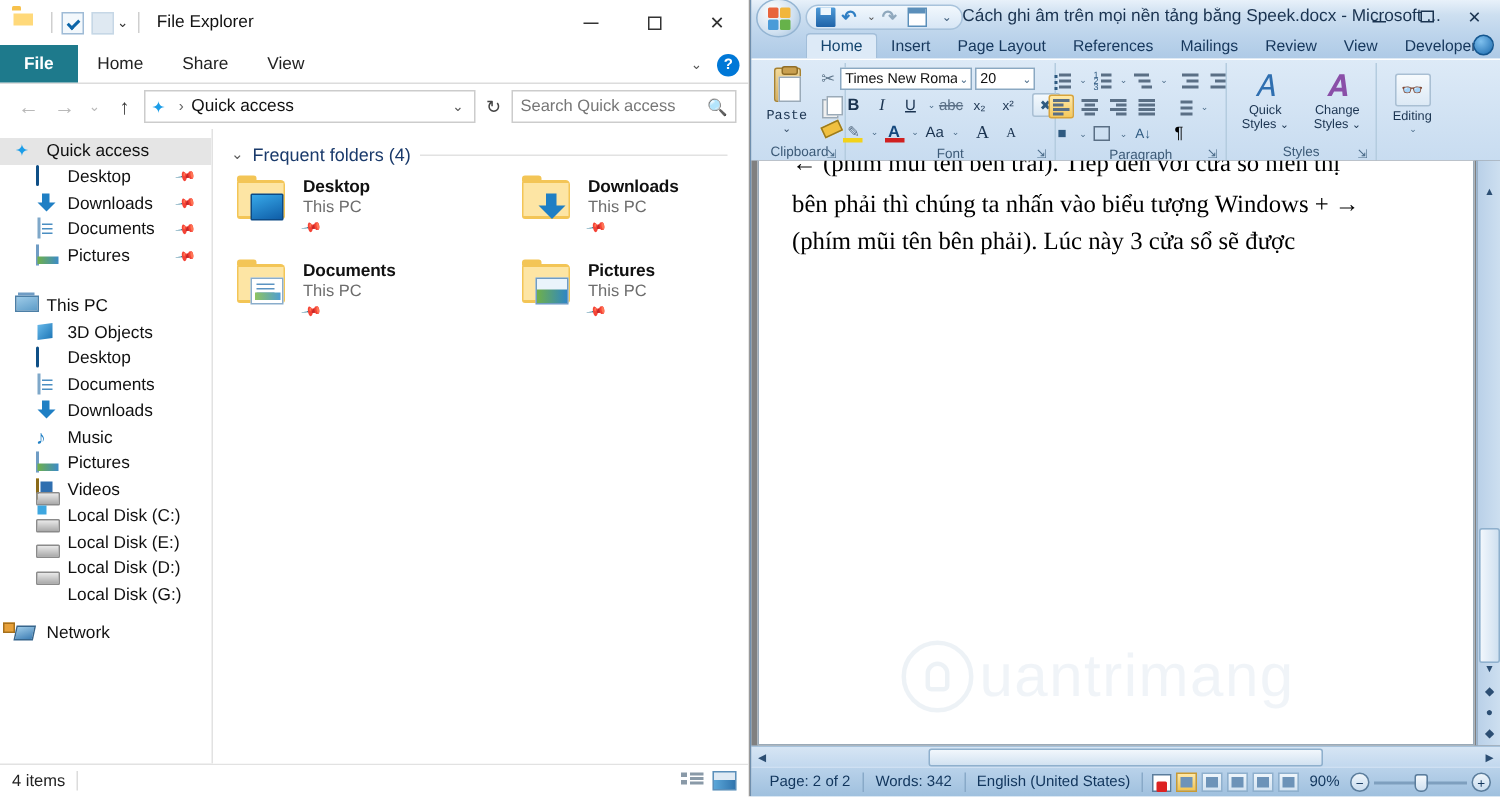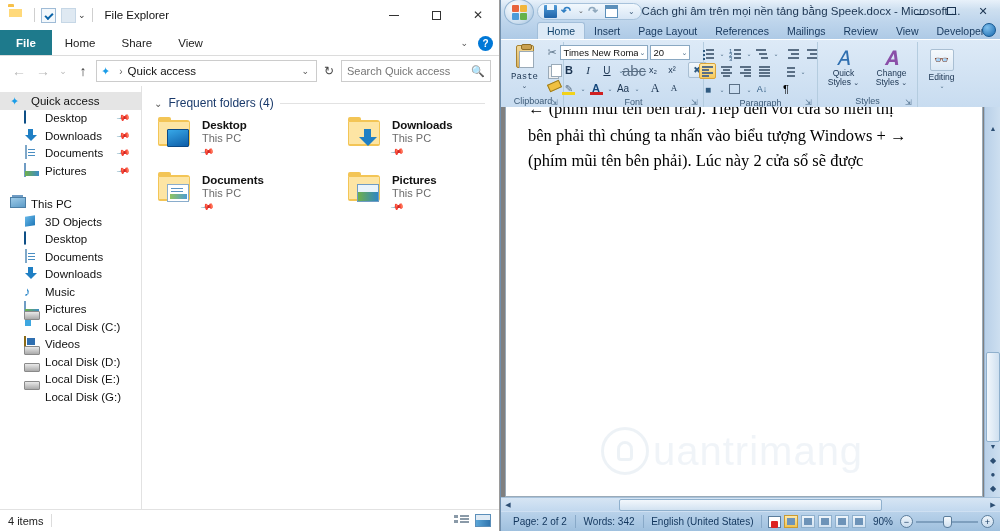--- a/index.html
+++ b/index.html
@@ -360,40 +360,44 @@
         </div>
         <div class="nav-item l1">
           <span class="nav-ico"><span class="ic-music">♪</span></span>
           <span class="nav-lbl">Music</span>
         </div>
         <div class="nav-item l1">
           <span class="nav-ico"><span class="ic-pic"></span></span>
           <span class="nav-lbl">Pictures</span>
         </div>
         <div class="nav-item l1">
+          <span class="nav-ico"><span class="ic-video"></span></span>
+          <span class="nav-lbl">Videos</span>
+        </div>
+        <div class="nav-item l1">
           <span class="nav-ico"><span class="ic-disk sys"></span></span>
           <span class="nav-lbl">Local Disk (C:)</span>
         </div>
         <div class="nav-item l1">
-          <span class="nav-ico"><span class="ic-video"></span></span>
-          <span class="nav-lbl">Videos</span>
+          <span class="nav-ico"><span class="ic-disk"></span></span>
+          <span class="nav-lbl">Local Disk (E:)</span>
         </div>
         <div class="nav-item l1">
           <span class="nav-ico"><span class="ic-disk"></span></span>
           <span class="nav-lbl">Local Disk (D:)</span>
         </div>
         <div class="nav-item l1">
           <span class="nav-ico"><span class="ic-disk"></span></span>
-          <span class="nav-lbl">Local Disk (E:)</span>
-        </div>
-        <div class="nav-item l1">
-          <span class="nav-ico"><span class="ic-disk"></span></span>
           <span class="nav-lbl">Local Disk (G:)</span>
         </div>
         <div class="grp-gap"></div>
+        <div class="nav-item">
+          <span class="nav-ico"><span class="ic-net"></span></span>
+          <span class="nav-lbl">Network</span>
+        </div>
       </div>
 
     <div class="exp-content">
       <div class="grp-head">
         <span class="grp-chev">⌄</span>
         <span class="grp-title">Frequent folders (4)</span>
         <span class="grp-rule"></span>
       </div>
       <div class="tiles" id="tiles">
           <div class="tile">
@@ -512,21 +516,21 @@
             <span class="cb" style="width:40px">
               <span class="cbv">20</span>
               <span class="cbd">⌄</span>
             </span>
           </div>
           <div class="fg-row">
             <span class="fbtn bold">B</span>
             <span class="fbtn ital">I</span>
             <span class="fbtn und">U</span>
             <span class="pcaret">⌄</span>
-            <span class="fbtn" style="text-decoration:line-through;font-size:15px;color:#5a6f85">abc</span>
+            <span class="fbtn" style="text-decoration:line-through;font-size:10px;color:#5a6f85">abc</span>
             <span class="fbtn sup">x₂</span>
             <span class="fbtn sup">x²</span>
             <span style="width:3px"></span>
             <span class="clear-fmt">✖</span>
           </div>
           <div class="fg-row">
             <span class="hl">
               <span style="font-size:10px;color:#5a6f85">✎</span>
                 <span class="hl-bar ul-yellow"></span>
             </span>
@@ -688,21 +692,21 @@
     </div>
   </div>
 
   <div class="w-docarea">
     <div class="w-page">
       <div class="doc-clip">
         <div style="font-family:'Liberation Serif',serif;font-size:16.5px;line-height:25px;margin-top:-11px;padding-left:22px;">← (phím mũi tên bên trái). Tiếp đến với cửa sổ hiển thị</div>
       </div>
       <div class="doc-text">
         <div>bên phải thì chúng ta nhấn vào biểu tượng Windows + →</div>
-        <div>(phím mũi tên bên phải). Lúc này 2 cửa sổ sẽ được</div>
+        <div>(phím mũi tên bên phải). Lúc này 3 cửa sổ sẽ được</div>
       </div>
       <div class="wm">
         <span class="wm-circ">
             <span class="wm-bulb"></span>
           </span>
         <span class="wm-txt">uantrimang</span>
       </div>
     </div>
     <div class="w-vscroll">
       <div class="vs-btn" style="margin-top:14px">▲</div>

